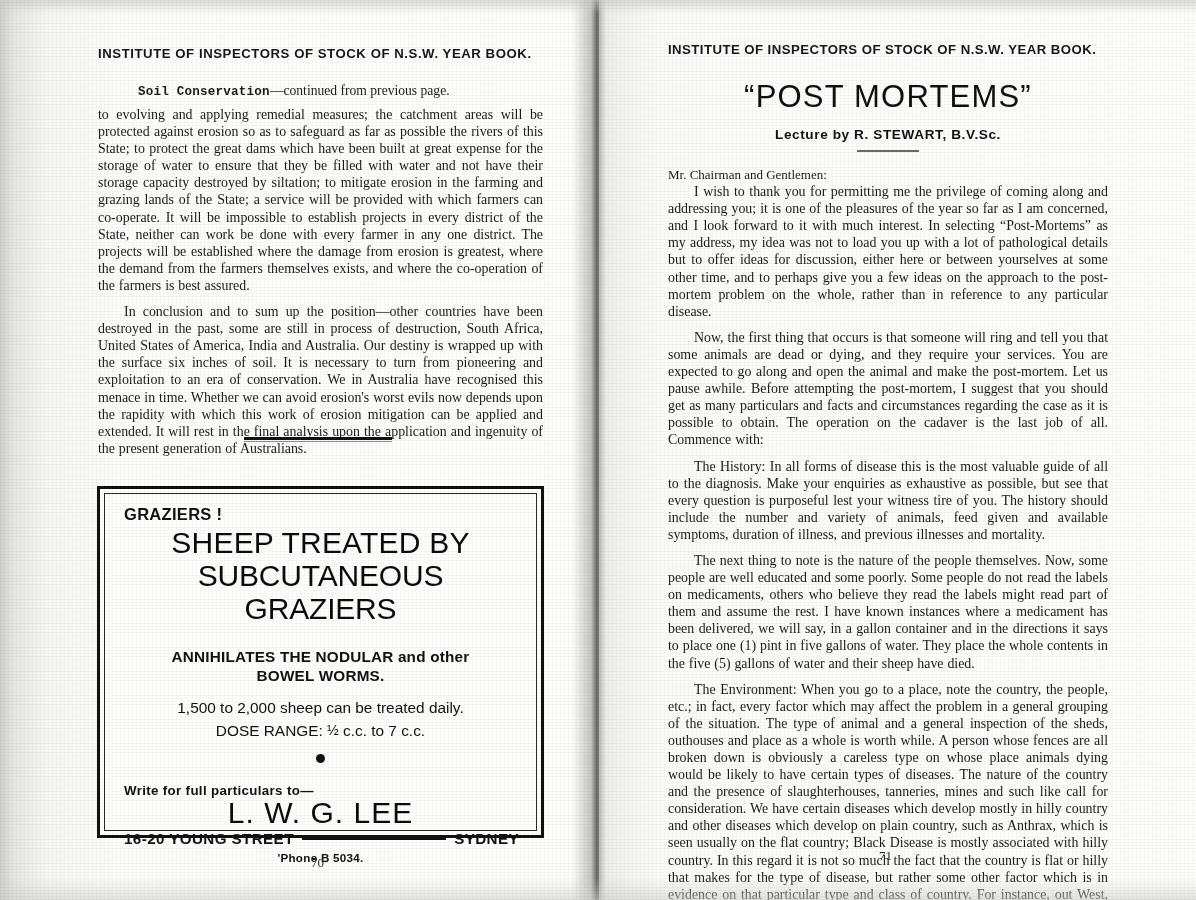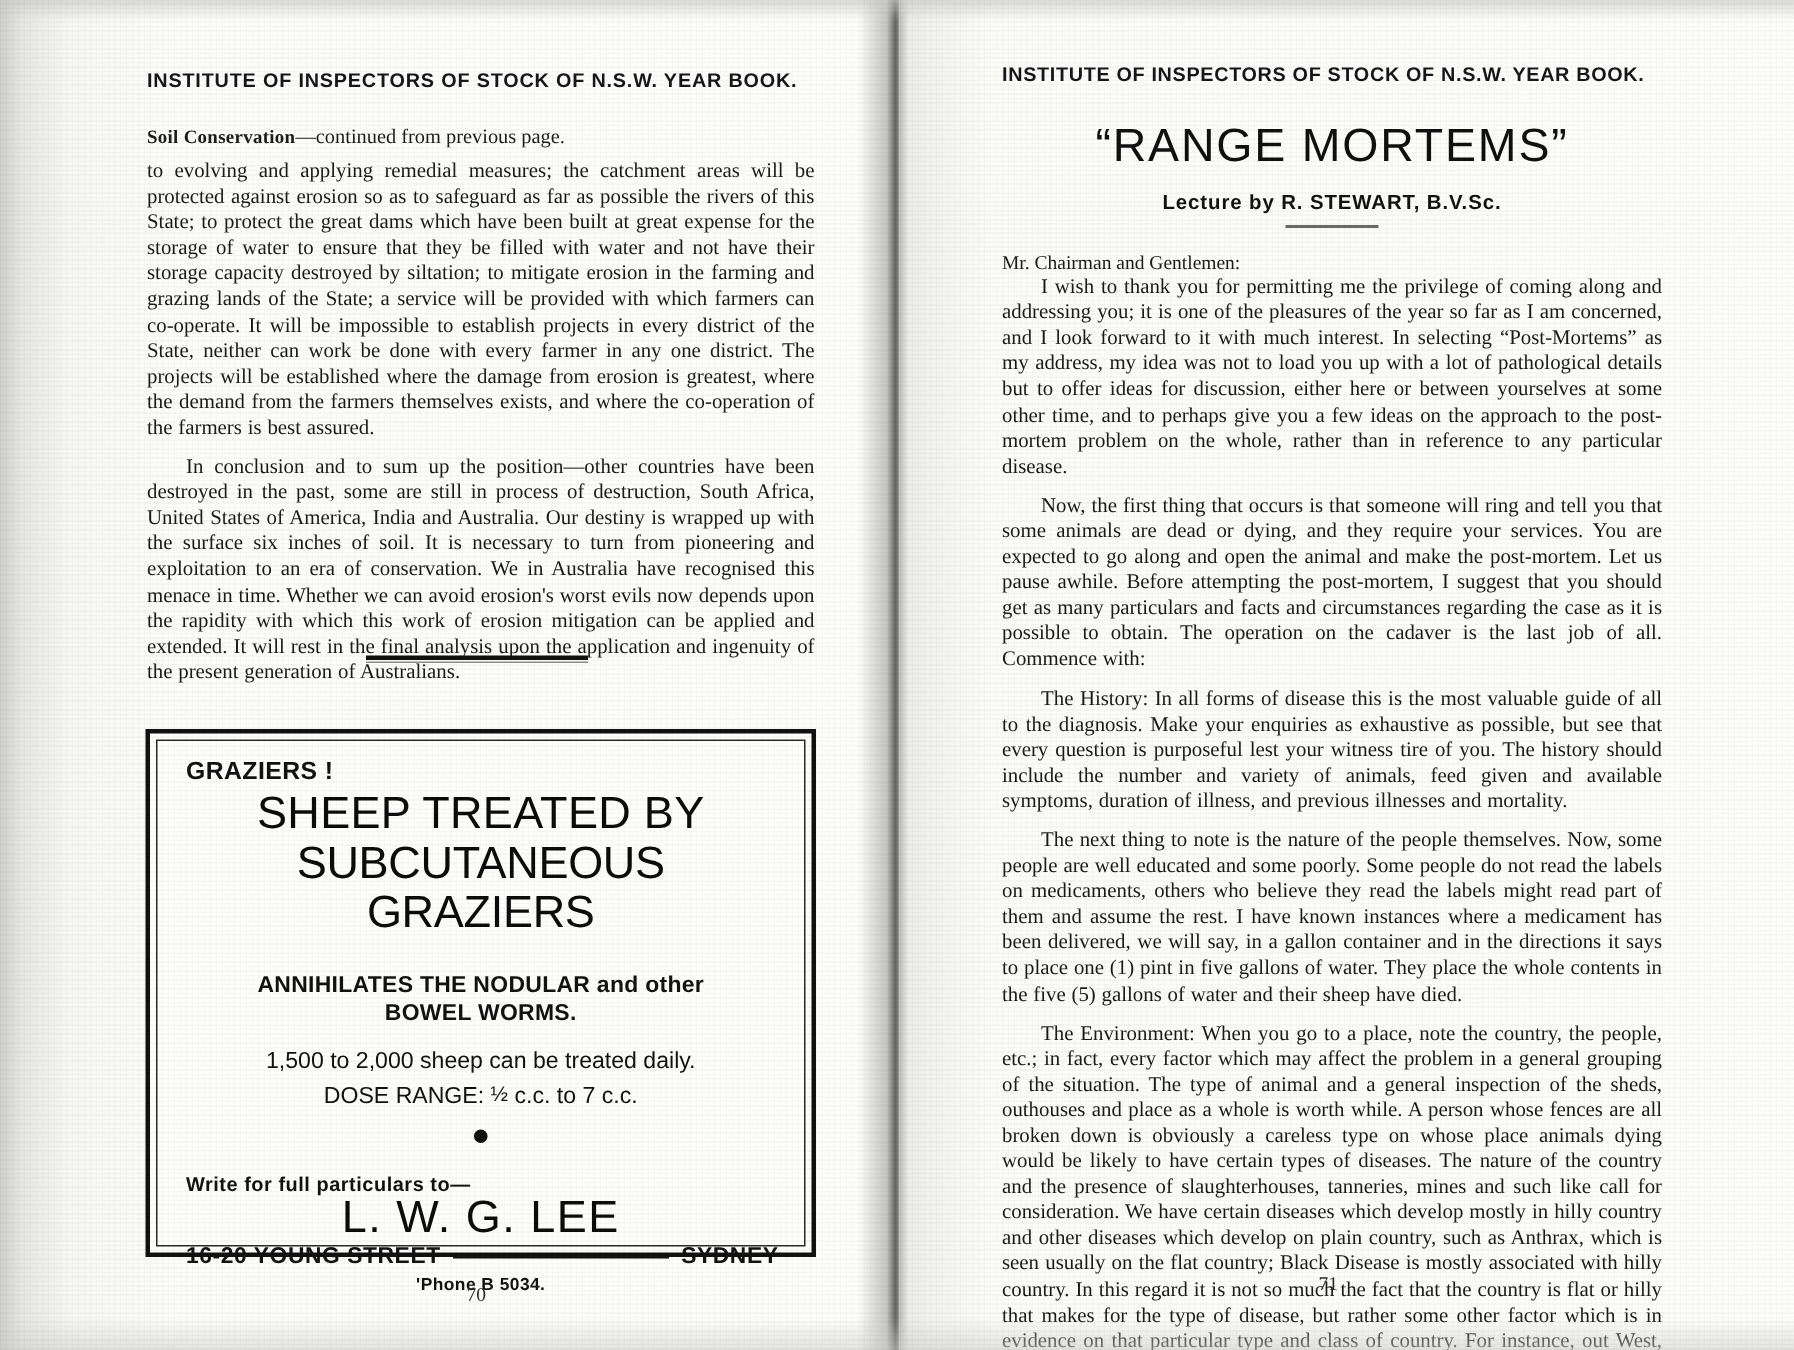--- a/index.html
+++ b/index.html
@@ -84,24 +84,25 @@
     margin: 0 0 22px 0;
   }
   .running-head.right { letter-spacing: .45px; }
 
   .contnote {
     font-size: 13.6px;
     margin: 0 0 7px 0;
     color: #1c1c1c;
   }
   .contnote b {
-    font-family: Liberation Serif, serif;
+    font-family: Liberation Mono, monospace;
     font-size: 12.6px;
     font-weight: bold;
     letter-spacing: .2px;
+    margin-left: 40px;
   }
 
   p.body {
     margin: 0 0 9px 0;
     font-size: 13.9px;
     line-height: 17.1px;
     text-align: justify;
     text-align-last: left;
     word-spacing: .4px;
     color: #1a1a1a;
@@ -330,21 +331,21 @@
       <div class="ad-phone">'Phone B 5034.</div>
     </div>
   </div>
 
   <div class="folio folio-left">70</div>
 
   <div class="col col-right">
 
     <div class="running-head right">INSTITUTE OF INSPECTORS OF STOCK OF N.S.W. YEAR BOOK.</div>
 
-    <div class="post-title">“RANGE MORTEMS”</div>
+    <div class="post-title">“POST MORTEMS”</div>
 
     <div class="lecture-by">Lecture by R. STEWART, B.V.Sc.</div>
 
     <div class="rule-tiny"></div>
 
     <div class="salutation">Mr. Chairman and Gentlemen:</div>
 
     <p class="body indent">I wish to thank you for permitting me the privilege of coming along and addressing you; it is one of the pleasures of the year so far as I am concerned, and I look forward to it with much interest. In selecting “Post-Mortems” as my address, my idea was not to load you up with a lot of pathological details but to offer ideas for discussion, either here or between yourselves at some other time, and to perhaps give you a few ideas on the approach to the post-mortem problem on the whole, rather than in reference to any particular disease.</p>
     <p class="body indent">Now, the first thing that occurs is that someone will ring and tell you that some animals are dead or dying, and they require your services.  You are expected to go along and open the animal and make the post-mortem.  Let us pause awhile.  Before attempting the post-mortem, I suggest that you should get as many particulars and facts and circumstances regarding the case as it is possible to obtain. The operation on the cadaver is the last job of all.  Commence with:</p>
     <p class="body indent">The History: In all forms of disease this is the most valuable guide of all to the diagnosis.  Make your enquiries as exhaustive as possible, but see that every question is purposeful lest your witness tire of you.  The history should include the number and variety of animals, feed given and available symptoms, duration of illness, and previous illnesses and mortality.</p>

